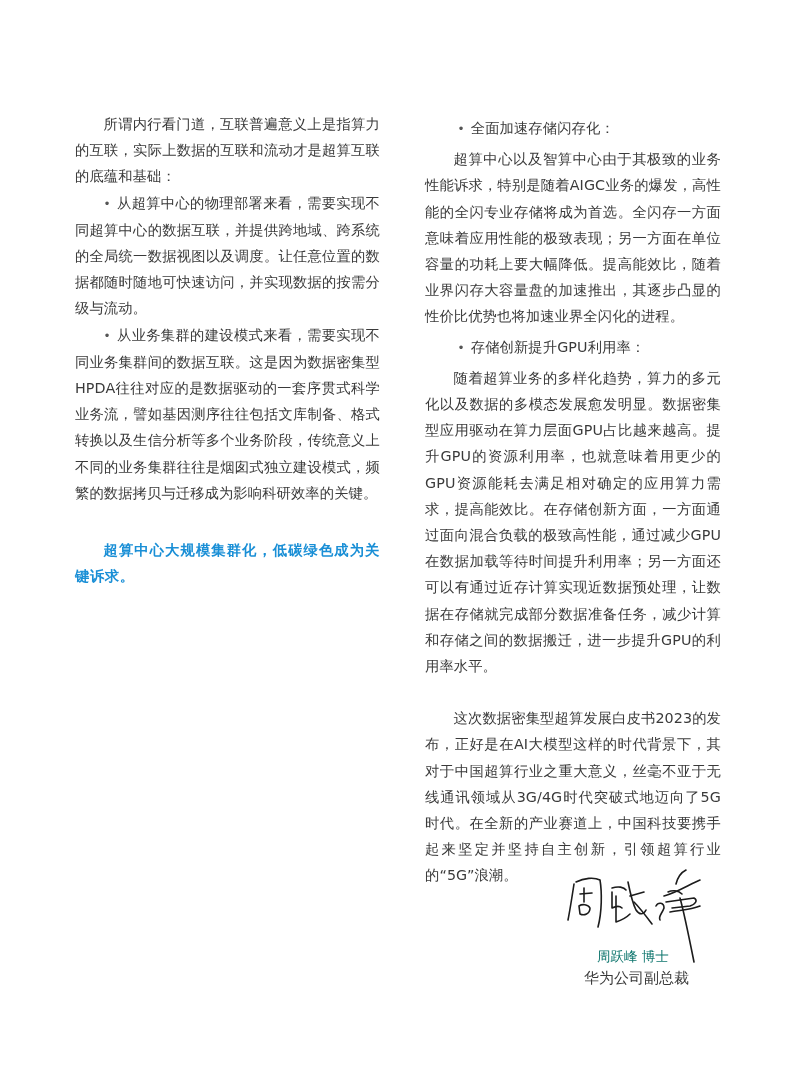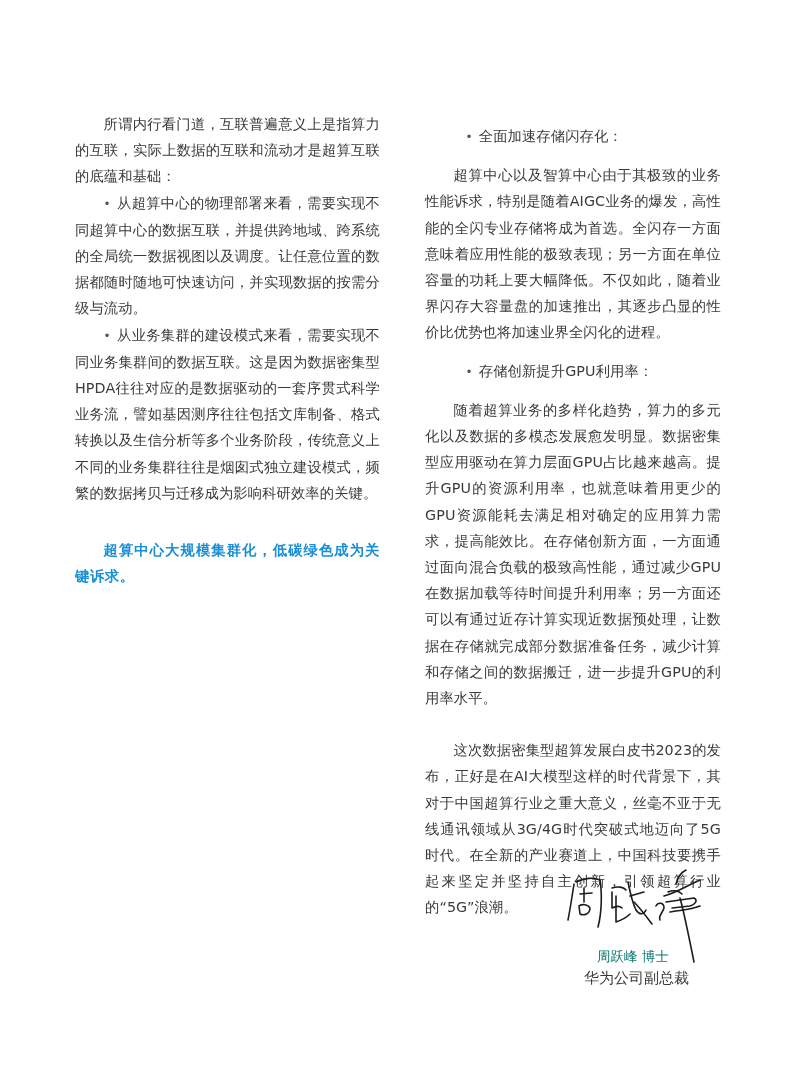--- a/index.html
+++ b/index.html
@@ -32,21 +32,21 @@
     .col-left { left: 75px; width: 305px; }
     .col-right { left: 425px; width: 296px; }
     p {
       margin: 0;
       text-indent: 2em;
     }
     .bullet {
       text-indent: 2em;
     }
     .bullet-title {
-      margin: 12px;
+      margin: 4px;
       text-indent: 2em;
     }
     .dot {
       display: inline-block;
       width: 1.1em;
       text-indent: 0;
       text-align: left;
       font-size: 12px;
       color: #555;
     }
@@ -104,21 +104,21 @@
     <div class="gap-large"></div>
 
     <p class="heading">超算中心大规模集群化，低碳绿色成为关键诉求。</p>
 
     <div class="gap-mid"></div>
 
   </div>
 
   <div class="col col-right">
     <p class="bullet-title"><span class="dot">•</span><span>全面加速存储闪存化：</span></p>
-    <p>超算中心以及智算中心由于其极致的业务性能诉求，特别是随着AIGC业务的爆发，高性能的全闪专业存储将成为首选。全闪存一方面意味着应用性能的极致表现；另一方面在单位容量的功耗上要大幅降低。不仅如此，随着业界闪存大容量盘的加速推出，其逐步凸显的性价比优势也将加速业界全闪化的进程。</p>
+    <p>超算中心以及智算中心由于其极致的业务性能诉求，特别是随着AIGC业务的爆发，高性能的全闪专业存储将成为首选。全闪存一方面意味着应用性能的极致表现；另一方面在单位容量的功耗上要大幅降低。提高能效比，随着业界闪存大容量盘的加速推出，其逐步凸显的性价比优势也将加速业界全闪化的进程。</p>
 
     <p class="bullet-title"><span class="dot">•</span><span>存储创新提升GPU利用率：</span></p>
     <p>随着超算业务的多样化趋势，算力的多元化以及数据的多模态发展愈发明显。数据密集型应用驱动在算力层面GPU占比越来越高。提升GPU的资源利用率，也就意味着用更少的GPU资源能耗去满足相对确定的应用算力需求，提高能效比。在存储创新方面，一方面通过面向混合负载的极致高性能，通过减少GPU在数据加载等待时间提升利用率；另一方面还可以有通过近存计算实现近数据预处理，让数据在存储就完成部分数据准备任务，减少计算和存储之间的数据搬迁，进一步提升GPU的利用率水平。</p>
 
     <div class="gap-right"></div>
 
     <p>这次数据密集型超算发展白皮书2023的发布，正好是在AI大模型这样的时代背景下，其对于中国超算行业之重大意义，丝毫不亚于无线通讯领域从3G/4G时代突破式地迈向了5G时代。在全新的产业赛道上，中国科技要携手起来坚定并坚持自主创新，引领超算行业的“5G”浪潮。</p>
   </div>
 
   <div class="signature-block">

